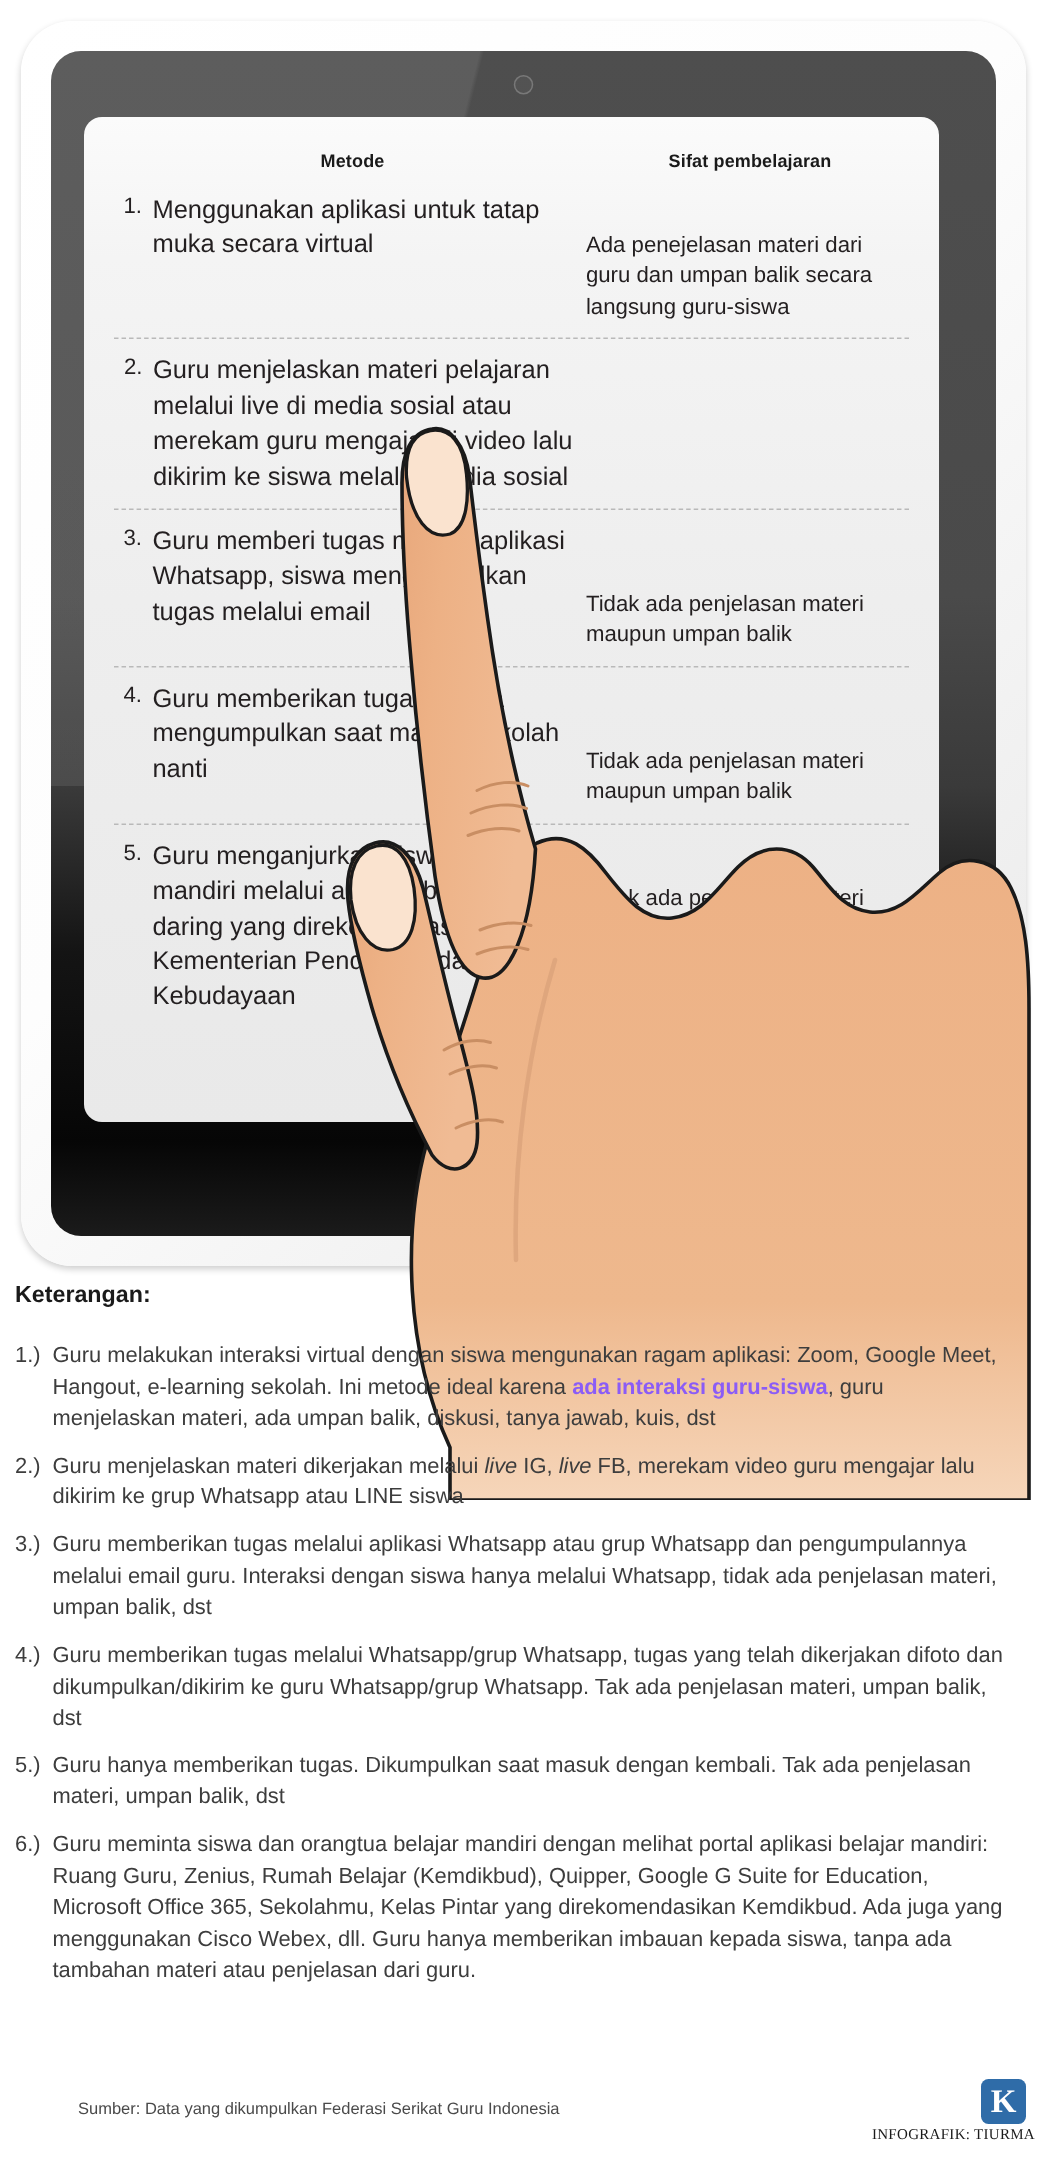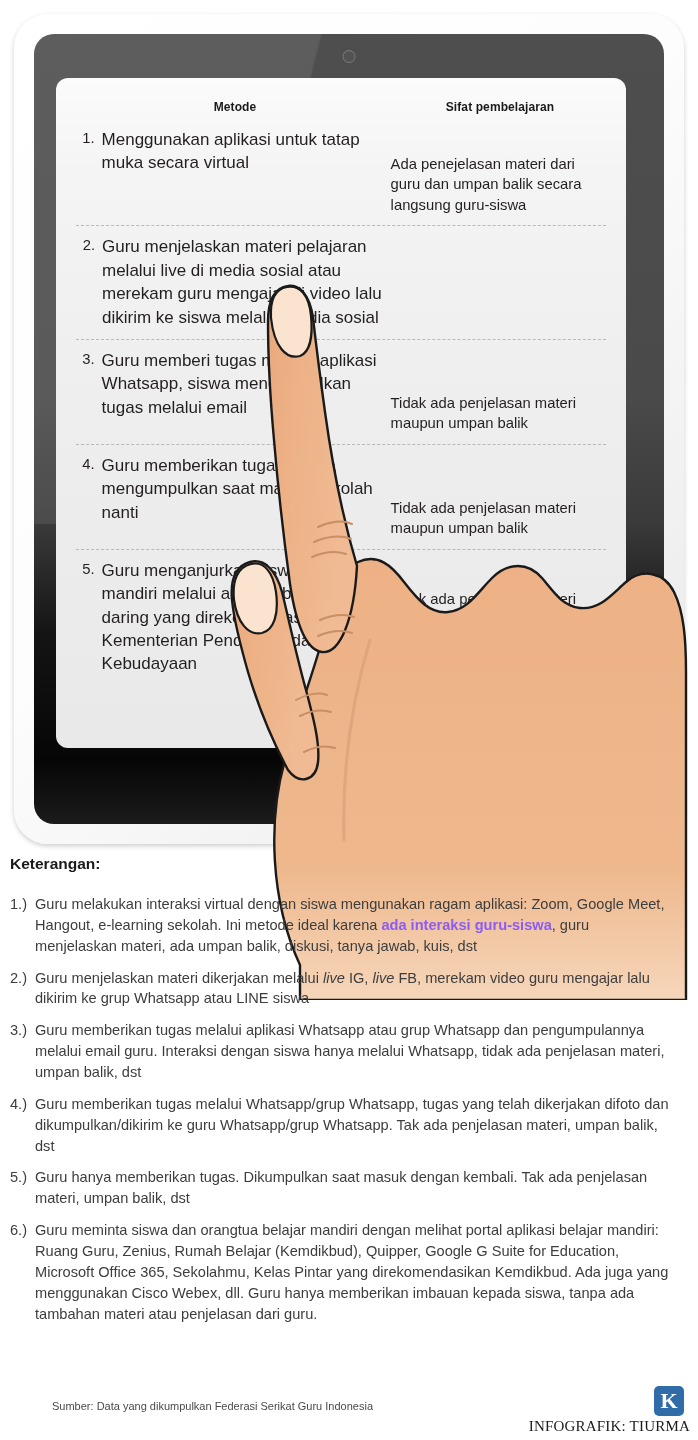--- a/index.html
+++ b/index.html
@@ -99,21 +99,21 @@
     position:absolute; left:654px; top:1386px;
     width:30px; height:30px; border-radius:5px;
     background:#2f6ca8;
     color:#ffffff; font-family:"Liberation Serif", serif;
     font-size:22px; font-weight:bold;
     display:flex; align-items:center; justify-content:center;
   }
   .credit{
     position:absolute; right:8px; top:1418px;
     font-family:"Liberation Serif", serif;
-    font-size:15px; color:#1a1a1a; letter-spacing:.2px;padding-left:23px;
+    font-size:10px; color:#1a1a1a; letter-spacing:.2px;padding-left:23px;
   }
 </style>
 </head>
 <body>
 
 <div class="tablet-wrap">
   <div class="tablet-bezel"></div>
   <div class="tablet-screen">
     <div class="screen-gloss"></div>
     <div class="camera-dot"></div>

